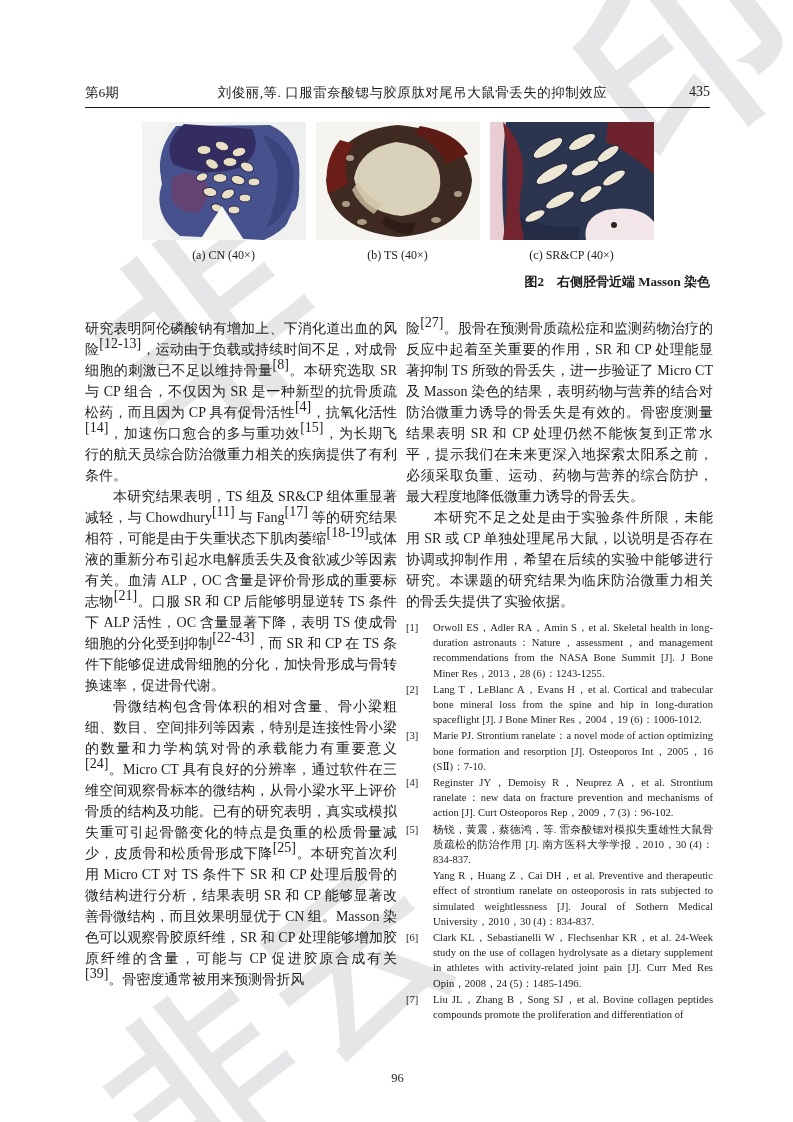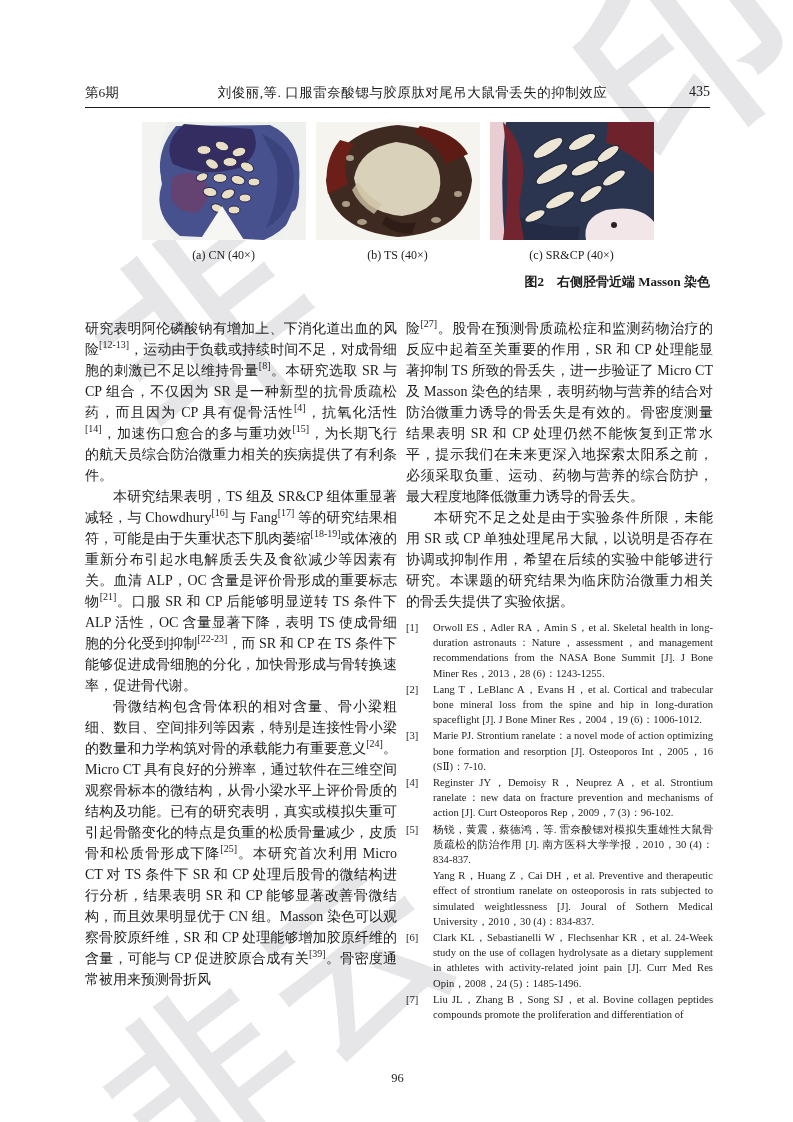--- a/index.html
+++ b/index.html
@@ -35,21 +35,21 @@
   .panel-label{margin-top:8px;text-align:center;font-size:12px;}
   .fig-cap-zh{margin-top:10px;text-align:right;font-size:13px;font-weight:bold;}
   .fig-cap-en{margin-top:2px;text-align:center;font-size:13px;font-weight:bold;}
   
   .col{position:absolute;top:318px;width:312px;font-size:14px;line-height:21px;
        text-align:justify;text-justify:inter-ideograph;z-index:2;}
   .col-left{left:85px;}
   .col-right{left:406px;width:307px;}
   .col p{margin:0;}
   .col p.indent{text-indent:2em;}
-  .col sup{font-size:10px;line-height:0;vertical-align:super;}
+  .col sup{font-size:14px;line-height:0;vertical-align:super;}
   
   .refs-header{margin-top:16px;text-align:center;font-size:13.5px;font-weight:bold;}
   .refs{margin-top:8px;font-size:10.6px;line-height:15.2px;text-align:justify;}
   .ref{display:flex;margin:0 0 1px 0;}
   .ref .rn{flex:0 0 27px;}
   .ref .rt{flex:1;}
   .ref.cont .rn{visibility:hidden;}
   
   .footer{position:absolute;left:85px;top:1071px;width:625px;text-align:center;
           font-size:12.5px;z-index:2;}
@@ -143,21 +143,21 @@
           <circle cx="124" cy="103" r="3" fill="#2a2420"></circle>
         </svg>
         <div class="panel-label">(c)  SR&amp;CP (40×)</div>
       </div>
     </div>
     <div class="fig-cap-zh">图2　右侧胫骨近端 Masson 染色</div>
   </div>
 
   <div class="col col-left">
     <p>研究表明阿伦磷酸钠有增加上、下消化道出血的风险<sup>[12-13]</sup>，运动由于负载或持续时间不足，对成骨细胞的刺激已不足以维持骨量<sup>[8]</sup>。本研究选取 SR 与 CP 组合，不仅因为 SR 是一种新型的抗骨质疏松药，而且因为 CP 具有促骨活性<sup>[4]</sup>，抗氧化活性<sup>[14]</sup>，加速伤口愈合的多与重功效<sup>[15]</sup>，为长期飞行的航天员综合防治微重力相关的疾病提供了有利条件。</p>
-    <p class="indent">本研究结果表明，TS 组及 SR&amp;CP 组体重显著减轻，与 Chowdhury<sup>[16]</sup> 与 Fang<sup>[17]</sup> 等的研究结果相符，可能是由于失重状态下肌肉萎缩<sup>[18-19]</sup>或体液的重新分布引起水电解质丢失及食欲减少等因素有关。血清 ALP，OC 含量是评价骨形成的重要标志物<sup>[21]</sup>。口服 SR 和 CP 后能够明显逆转 TS 条件下 ALP 活性，OC 含量显著下降，表明 TS 使成骨细胞的分化受到抑制<sup>[22-23]</sup>，而 SR 和 CP 在 TS 条件下能够促进成骨细胞的分化，加快骨形成与骨转换速率，促进骨代谢。</p>
+    <p class="indent">本研究结果表明，TS 组及 SR&amp;CP 组体重显著减轻，与 Chowdhury<sup>[11]</sup> 与 Fang<sup>[17]</sup> 等的研究结果相符，可能是由于失重状态下肌肉萎缩<sup>[18-19]</sup>或体液的重新分布引起水电解质丢失及食欲减少等因素有关。血清 ALP，OC 含量是评价骨形成的重要标志物<sup>[21]</sup>。口服 SR 和 CP 后能够明显逆转 TS 条件下 ALP 活性，OC 含量显著下降，表明 TS 使成骨细胞的分化受到抑制<sup>[22-43]</sup>，而 SR 和 CP 在 TS 条件下能够促进成骨细胞的分化，加快骨形成与骨转换速率，促进骨代谢。</p>
     <p class="indent">骨微结构包含骨体积的相对含量、骨小梁粗细、数目、空间排列等因素，特别是连接性骨小梁的数量和力学构筑对骨的承载能力有重要意义<sup>[24]</sup>。Micro CT 具有良好的分辨率，通过软件在三维空间观察骨标本的微结构，从骨小梁水平上评价骨质的结构及功能。已有的研究表明，真实或模拟失重可引起骨骼变化的特点是负重的松质骨量减少，皮质骨和松质骨形成下降<sup>[25]</sup>。本研究首次利用 Micro CT 对 TS 条件下 SR 和 CP 处理后股骨的微结构进行分析，结果表明 SR 和 CP 能够显著改善骨微结构，而且效果明显优于 CN 组。Masson 染色可以观察骨胶原纤维，SR 和 CP 处理能够增加胶原纤维的含量，可能与 CP 促进胶原合成有关<sup>[39]</sup>。骨密度通常被用来预测骨折风</p>
   </div>
 
   <div class="col col-right">
     <p>险<sup>[27]</sup>。股骨在预测骨质疏松症和监测药物治疗的反应中起着至关重要的作用，SR 和 CP 处理能显著抑制 TS 所致的骨丢失，进一步验证了 Micro CT 及 Masson 染色的结果，表明药物与营养的结合对防治微重力诱导的骨丢失是有效的。骨密度测量结果表明 SR 和 CP 处理仍然不能恢复到正常水平，提示我们在未来更深入地探索太阳系之前，必须采取负重、运动、药物与营养的综合防护，最大程度地降低微重力诱导的骨丢失。</p>
     <p class="indent">本研究不足之处是由于实验条件所限，未能用 SR 或 CP 单独处理尾吊大鼠，以说明是否存在协调或抑制作用，希望在后续的实验中能够进行研究。本课题的研究结果为临床防治微重力相关的骨丢失提供了实验依据。</p>
 
     <div class="refs">
       <div class="ref">
         <span class="rn">[1]</span>

